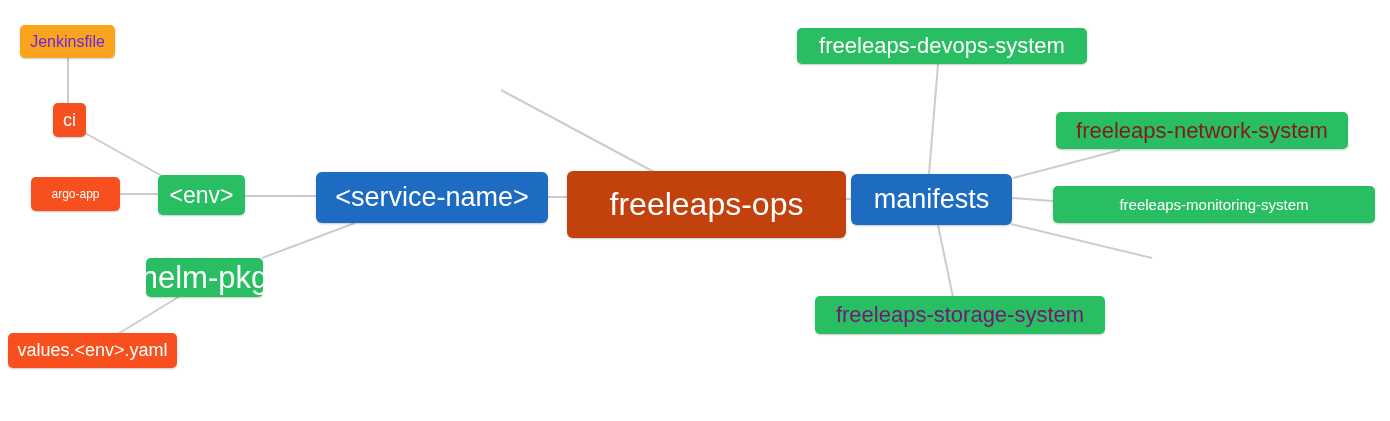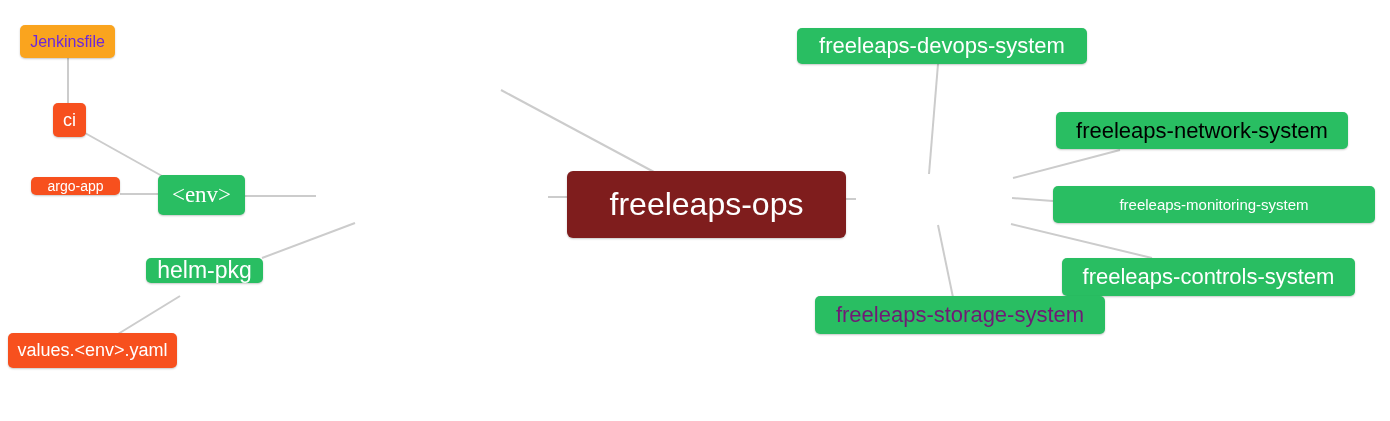--- a/index.html
+++ b/index.html
@@ -51,25 +51,26 @@
       <line x1="548" y1="197" x2="567" y2="197" stroke="#CCCCCC" stroke-width="2"></line>
       <line x1="501" y1="90" x2="654" y2="172" stroke="#CCCCCC" stroke-width="2"></line>
       <line x1="840" y1="199" x2="856" y2="199" stroke="#CCCCCC" stroke-width="2"></line>
       <line x1="929" y1="174" x2="938" y2="64" stroke="#CCCCCC" stroke-width="2"></line>
       <line x1="1013" y1="178" x2="1120" y2="150" stroke="#CCCCCC" stroke-width="2"></line>
       <line x1="1012" y1="198" x2="1053" y2="201" stroke="#CCCCCC" stroke-width="2"></line>
       <line x1="1011" y1="224" x2="1152" y2="258" stroke="#CCCCCC" stroke-width="2"></line>
       <line x1="938" y1="225" x2="955" y2="307" stroke="#CCCCCC" stroke-width="2"></line>
     </svg>
 
-<div class="node" style="left: 567px; top: 171px; width: 279px; height: 67px; font-size: 32px; border-radius: 6px; background: #7f1d1d; color: rgb(255, 255, 255);">freeleaps-ops</div>
-    <div class="node" style="left: 158px; top: 175px; width: 87px; height: 40px; font-size: 23px; border-radius: 5px; background: rgb(41, 190, 98); color: rgb(255, 255, 255); font-family: Liberation Serif, serif;">&lt;env&gt;</div>
-    <div class="node" style="left: 146px; top: 258px; width: 117px; height: 25px; font-size: 23px; border-radius: 5px; background: rgb(41, 190, 98); color: rgb(255, 255, 255);">helm-pkg</div>
+<div class="node" style="left: 567px; top: 171px; width: 279px; height: 67px; font-size: 32px; border-radius: 6px; background: #c2410c; color: rgb(255, 255, 255);">freeleaps-ops</div>
+    <div class="node" style="left: 316px; top: 172px; width: 232px; height: 51px; font-size: 27px; border-radius: 6px; background: rgb(30, 107, 194); color: rgb(255, 255, 255);">&lt;service-name&gt;</div>
+    <div class="node" style="left: 851px; top: 174px; width: 161px; height: 51px; font-size: 27px; border-radius: 6px; background: rgb(30, 107, 194); color: rgb(255, 255, 255);">manifests</div>
+    <div class="node" style="left: 158px; top: 175px; width: 87px; height: 40px; font-size: 23px; border-radius: 5px; background: rgb(41, 190, 98); color: rgb(255, 255, 255);">&lt;env&gt;</div>
+    <div class="node" style="left: 146px; top: 258px; width: 117px; height: 39px; font-size: 31px; border-radius: 5px; background: rgb(41, 190, 98); color: rgb(255, 255, 255);">helm-pkg</div>
     <div class="node" style="left: 797px; top: 28px; width: 290px; height: 36px; font-size: 22px; border-radius: 5px; background: rgb(41, 190, 98); color: rgb(255, 255, 255);">freeleaps-devops-system</div>
-    <div class="node" style="left: 1056px; top: 112px; width: 292px; height: 37px; font-size: 22px; border-radius: 5px; background: rgb(41, 190, 98); color: #000000;">freeleaps-network-system</div>
+    <div class="node" style="left: 1056px; top: 112px; width: 292px; height: 37px; font-size: 22px; border-radius: 5px; background: rgb(41, 190, 98); color: #7f1d1d;">freeleaps-network-system</div>
     <div class="node" style="left: 1053px; top: 186px; width: 322px; height: 37px; font-size: 15px; border-radius: 5px; background: rgb(41, 190, 98); color: rgb(255, 255, 255);">freeleaps-monitoring-system</div>
-    <div class="node" style="left: 1062px; top: 258px; width: 293px; height: 38px; font-size: 22px; border-radius: 5px; background: rgb(41, 190, 98); color: rgb(255, 255, 255);">freeleaps-controls-system</div>
     <div class="node" style="left: 815px; top: 296px; width: 290px; height: 38px; font-size: 22px; border-radius: 5px; background: rgb(41, 190, 98); color: #701a75;">freeleaps-storage-system</div>
     <div class="node" style="left: 53px; top: 103px; width: 33px; height: 34px; font-size: 18px; border-radius: 5px; background: rgb(247, 80, 30); color: rgb(255, 255, 255);">ci</div>
-    <div class="node" style="left: 31px; top: 177px; width: 89px; height: 18px; font-size: 14px; border-radius: 5px; background: rgb(247, 80, 30); color: rgb(255, 255, 255); text-align: right;">argo-app</div>
+    <div class="node" style="left: 31px; top: 177px; width: 89px; height: 34px; font-size: 12px; border-radius: 5px; background: rgb(247, 80, 30); color: rgb(255, 255, 255); text-align: right;">argo-app</div>
     <div class="node" style="left: 8px; top: 333px; width: 169px; height: 35px; font-size: 18px; border-radius: 5px; background: rgb(247, 80, 30); color: rgb(255, 255, 255);">values.&lt;env&gt;.yaml</div>
     <div class="node" style="left: 20px; top: 25px; width: 95px; height: 33px; font-size: 16px; border-radius: 5px; background: rgb(250, 164, 30); color: #6d28d9;">Jenkinsfile</div>
   </div>
 
 </body></html>

